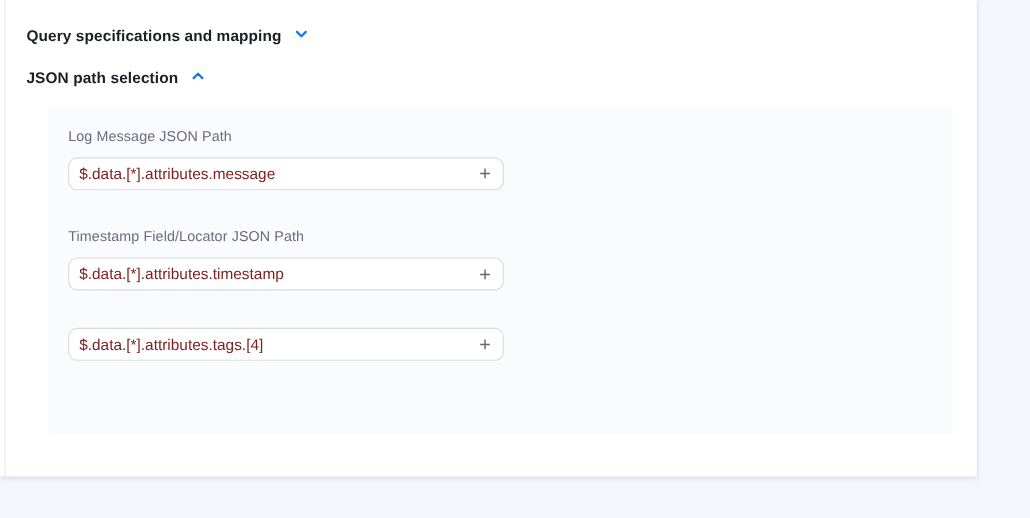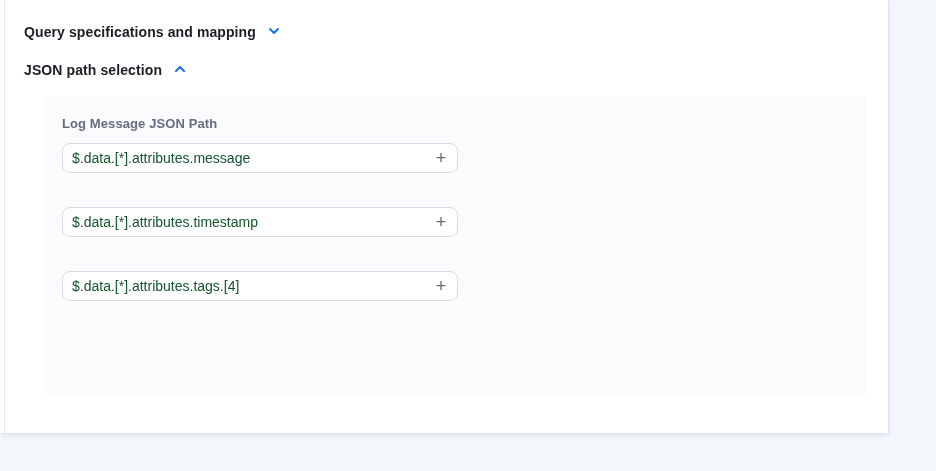--- a/index.html
+++ b/index.html
@@ -51,33 +51,32 @@
     border-radius: 2px;
     padding: 19px 0 0 18px;
   }
 
   .field-group { margin-bottom: 34px; }
   .field-label {
     font-size: 13px;
     color: #696b80;
     margin-bottom: 12px;
     letter-spacing: 0.1px;
-    font-weight: bold;
   }
   .input-wrap { position: relative; width: 396px; }
   .path-input {
     width: 100%;
     height: 30px;
     background: #ffffff;
     border: 1px solid #d8dae2;
     border-radius: 8px;
     padding: 0 34px 0 9px;
     font-family: "Liberation Sans", sans-serif;
     font-size: 14px;
-    color: #14532d;
+    color: #7f1d1d;
     outline: none;
   }
   .plus-btn {
     position: absolute;
     right: 4px; top: 50%;
     transform: translateY(-50%);
     width: 26px; height: 26px;
     border: none;
     background: transparent;
     color: #64667a;
@@ -118,20 +117,21 @@
 
         <div class="field-group">
           <div class="field-label">Log Message JSON Path</div>
           <div class="input-wrap">
             <input class="path-input" type="text" value="$.data.[*].attributes.message" style="">
             <button class="plus-btn">+</button>
           </div>
         </div>
 
         <div class="field-group">
+          <div class="field-label">Timestamp Field/Locator JSON Path</div>
           <div class="input-wrap">
             <input class="path-input" type="text" value="$.data.[*].attributes.timestamp" style="">
             <button class="plus-btn">+</button>
           </div>
         </div>
 
         <div class="field-group">
           <div class="input-wrap">
             <input class="path-input" type="text" value="$.data.[*].attributes.tags.[4]" style="">
             <button class="plus-btn">+</button>

